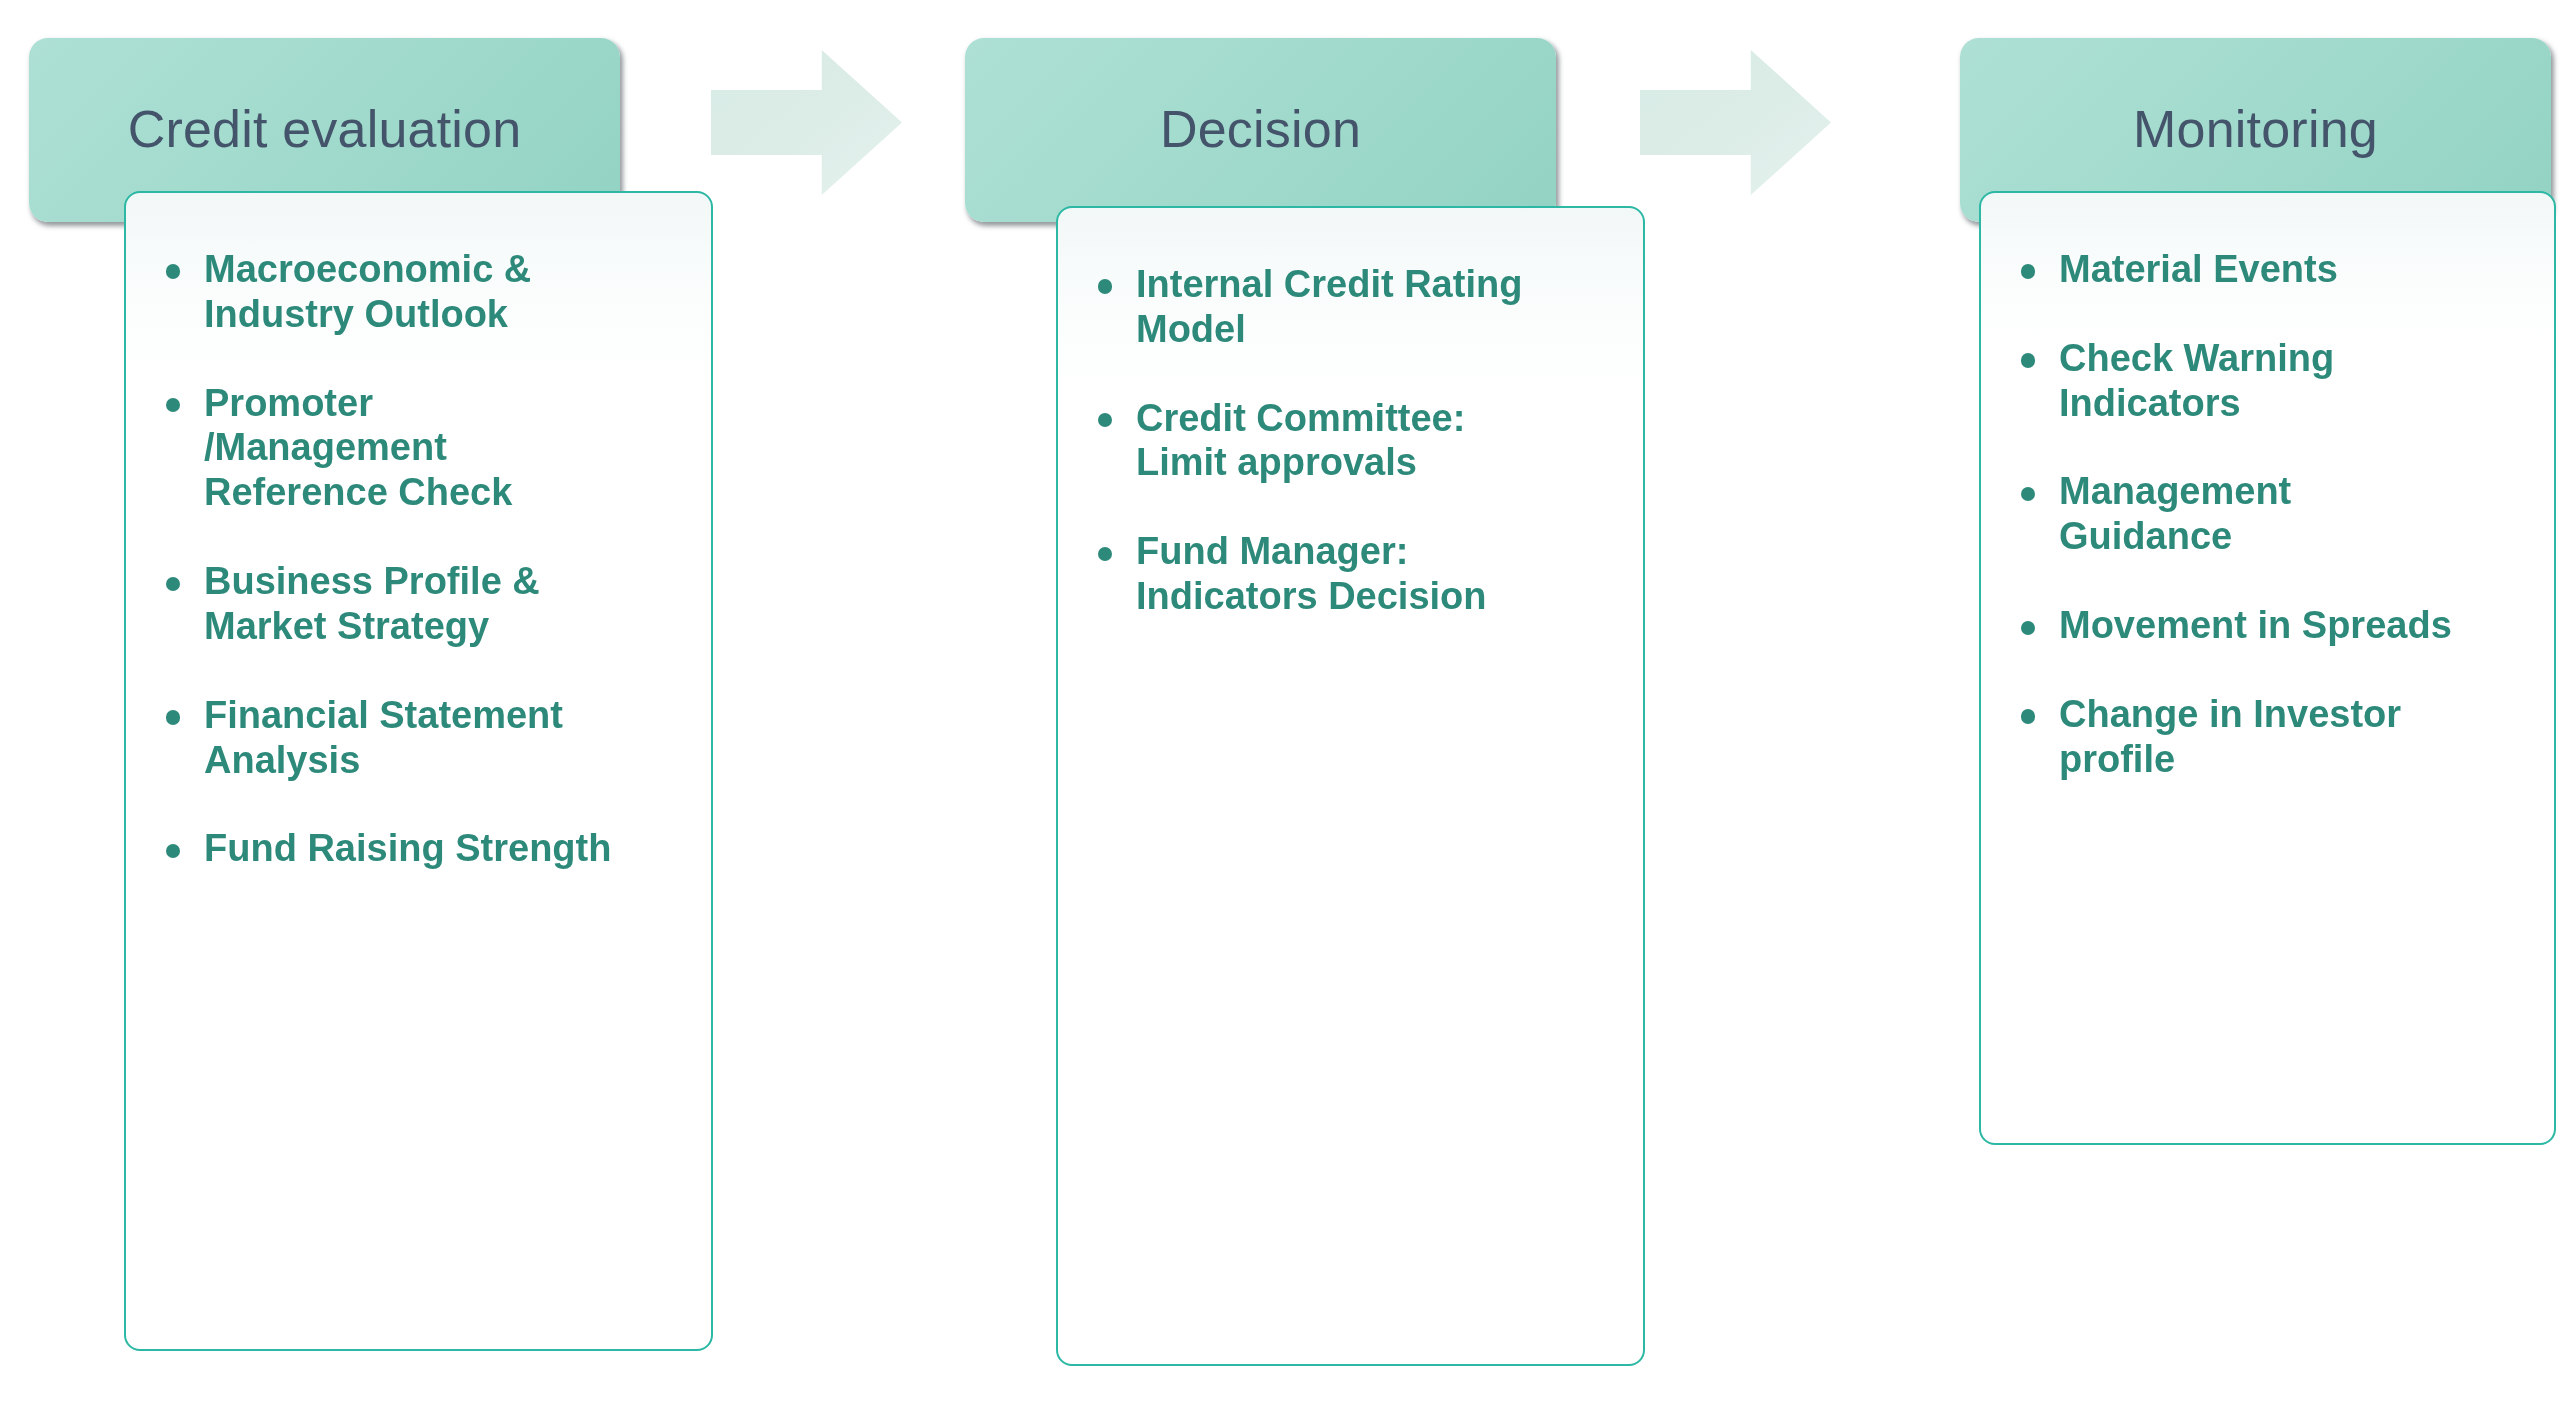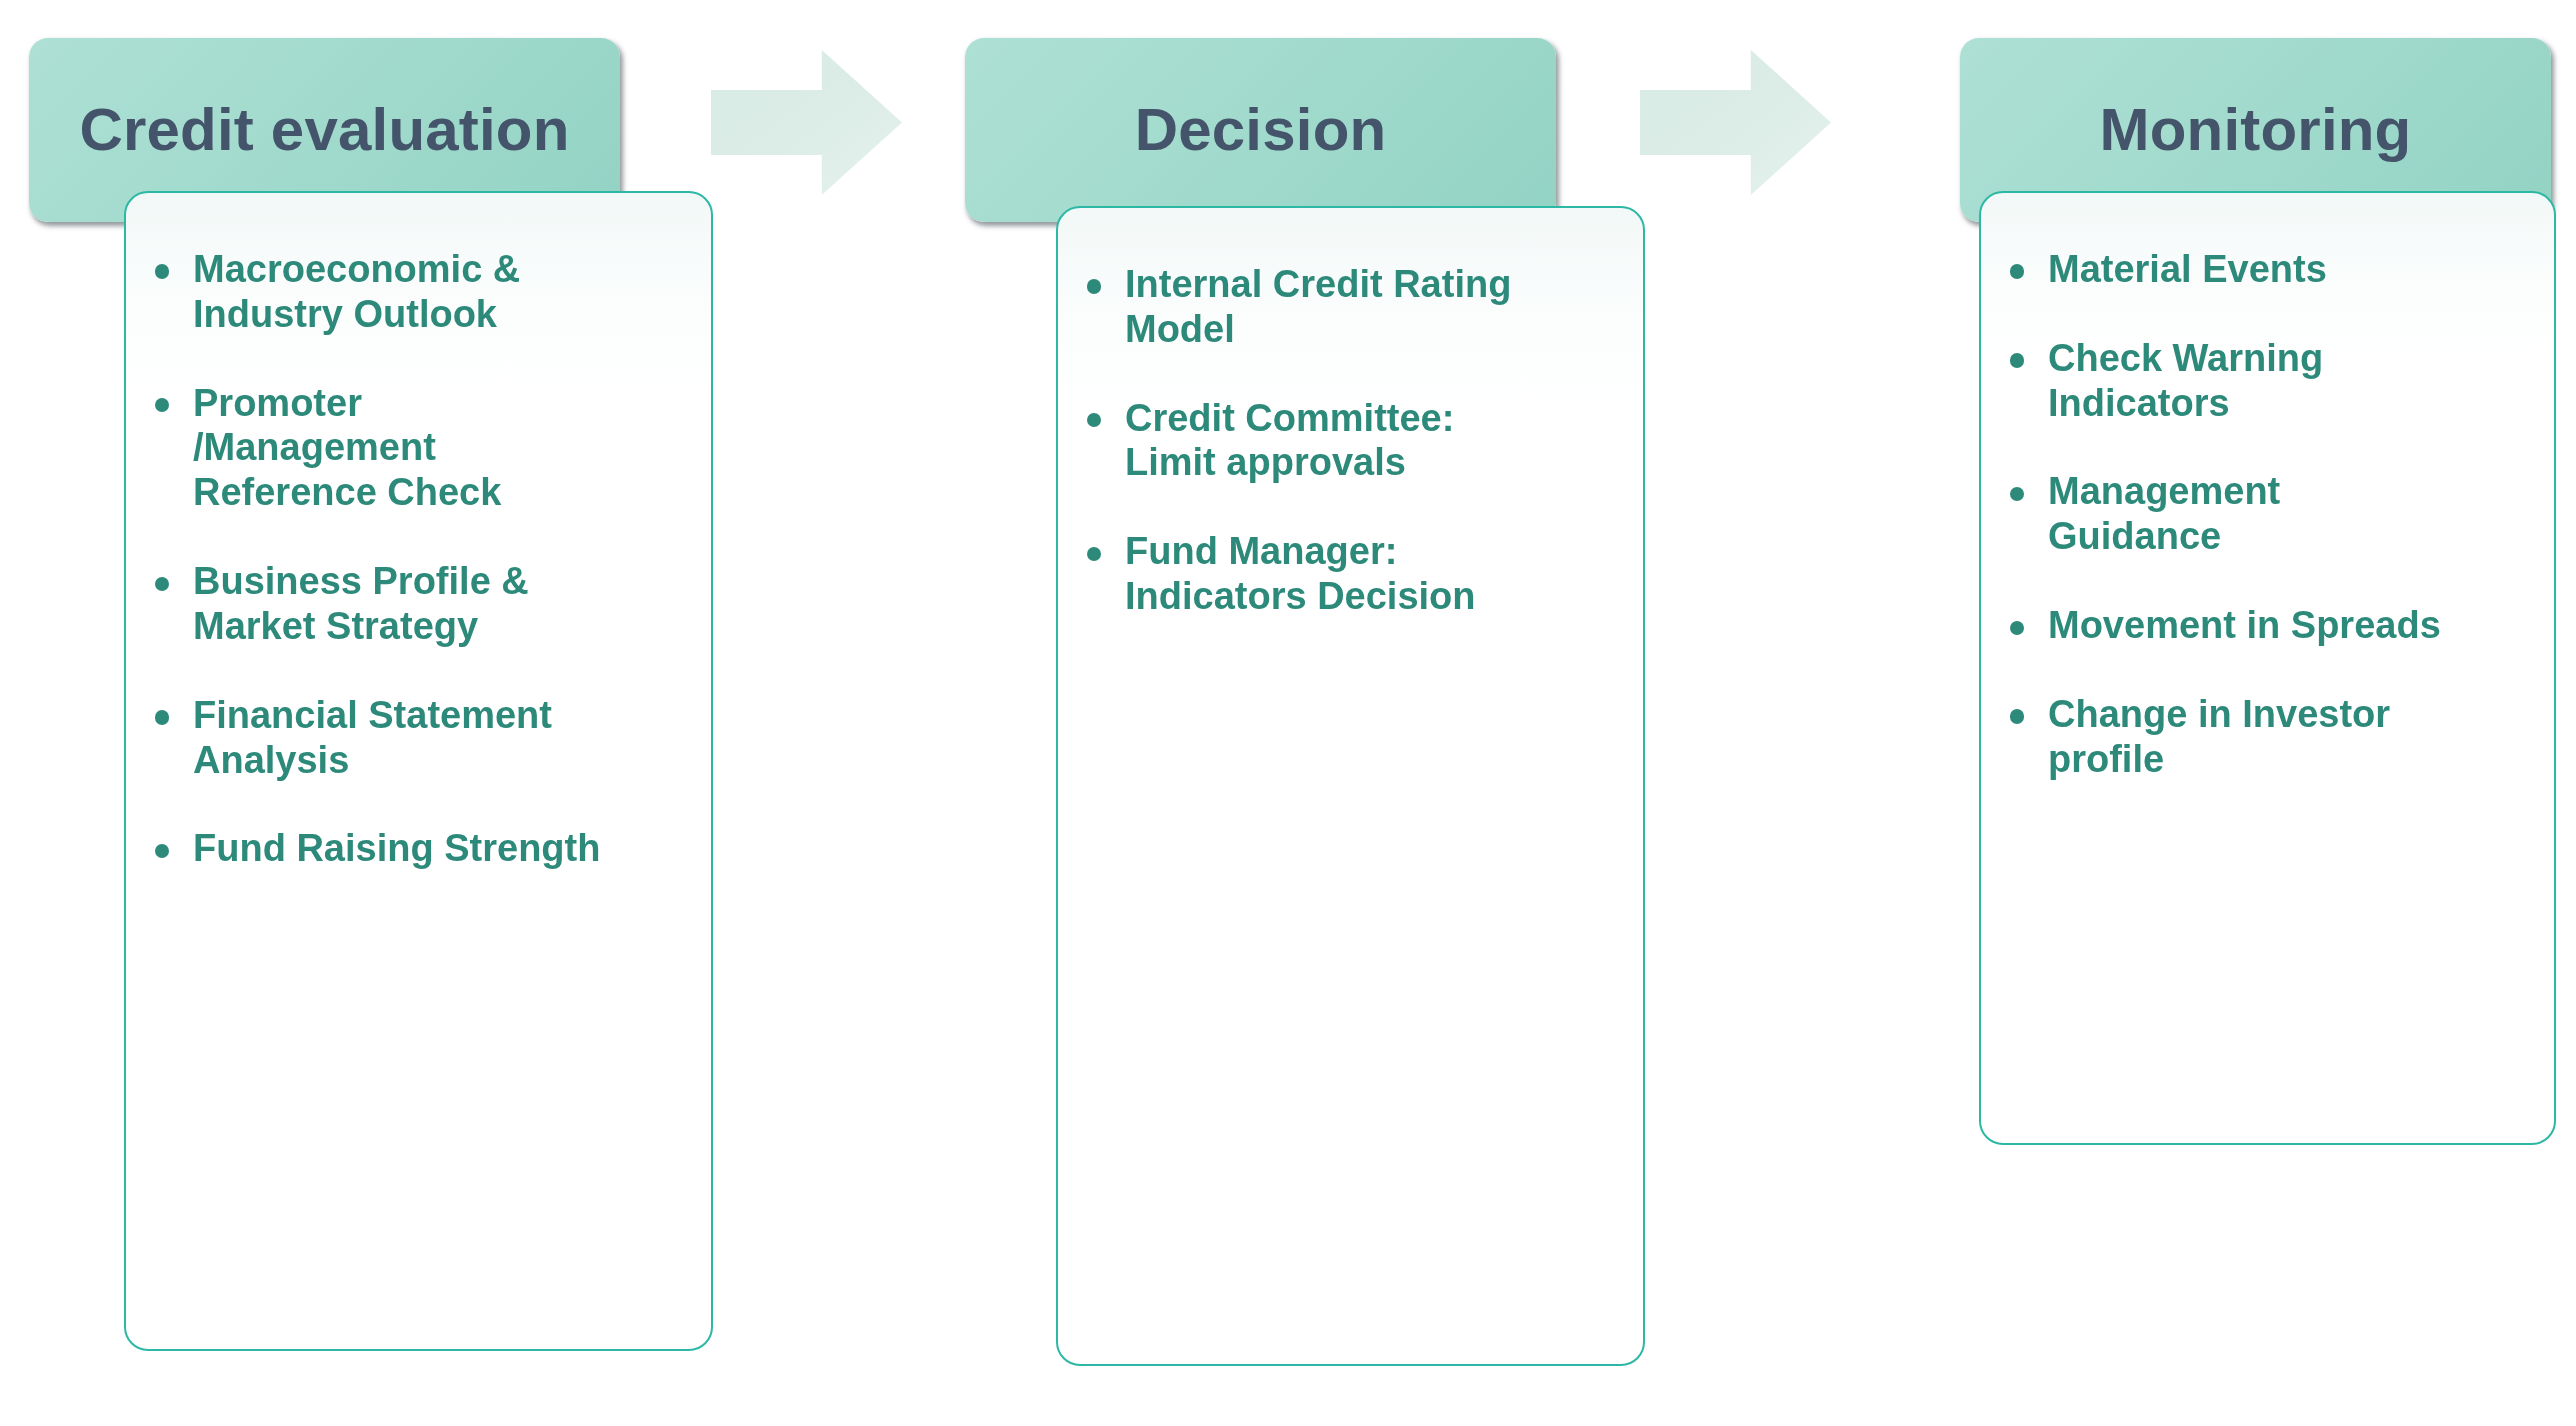--- a/index.html
+++ b/index.html
@@ -24,22 +24,22 @@
     box-sizing: border-box;
     background: linear-gradient(135deg, #aee0d5 0%, #a2dbcd 45%, #93d3c4 100%);
     border-radius: 19px;
     box-shadow: 2.9px 3.8px 4.8px rgba(60,70,75,0.55);
     display: flex;
     align-items: center;
     justify-content: center;
     z-index: 3;
   }
   .stage-header-label {
-    font-size: 60px;
-    font-weight: bold;
+    font-size: 52px;
+    font-weight: normal;
     color: #44546a;
     letter-spacing: 0.2px;
     line-height: 1.1;
     text-align: center;
     white-space: nowrap;
   }
 
   #header-1 { left: 29px;   top: 38px; width: 591px; height: 184px; }
   #header-2 { left: 965px; top: 38px; width: 591px; height: 184px; align-items: center; }
   #header-3 { left: 1960px; top: 38px; width: 591px; height: 184px; }
@@ -51,23 +51,23 @@
   }
   #arrow-1 { left: 711px;  top: 46px; width: 191px; height: 153px; }
   #arrow-2 { left: 1640px; top: 46px; width: 191px; height: 153px; }
 
   
   .stage-panel {
     position: absolute;
     box-sizing: border-box;
     background: linear-gradient(180deg, #f2f8f7 0%, #fbfdfd 9%, #ffffff 18%, #ffffff 100%);
     border: 2.4px solid #2cb8a4;
-    border-radius: 24px;
+    border-radius: 16px;
     z-index: 4;
-    padding: 54px 25px 19px 21px;
+    padding: 54px 25px 19px 32px;
     overflow: hidden;
   }
   #panel-1 { left: 124px;  top: 191px; width: 589px; height: 1160px; }
   #panel-2 { left: 1056px; top: 206px; width: 589px; height: 1160px; }
   #panel-3 { left: 1979px; top: 191px; width: 577px; height: 954px; }
 
   .bullet-list {
     list-style: none;
     margin: 0;
     padding: 0;

